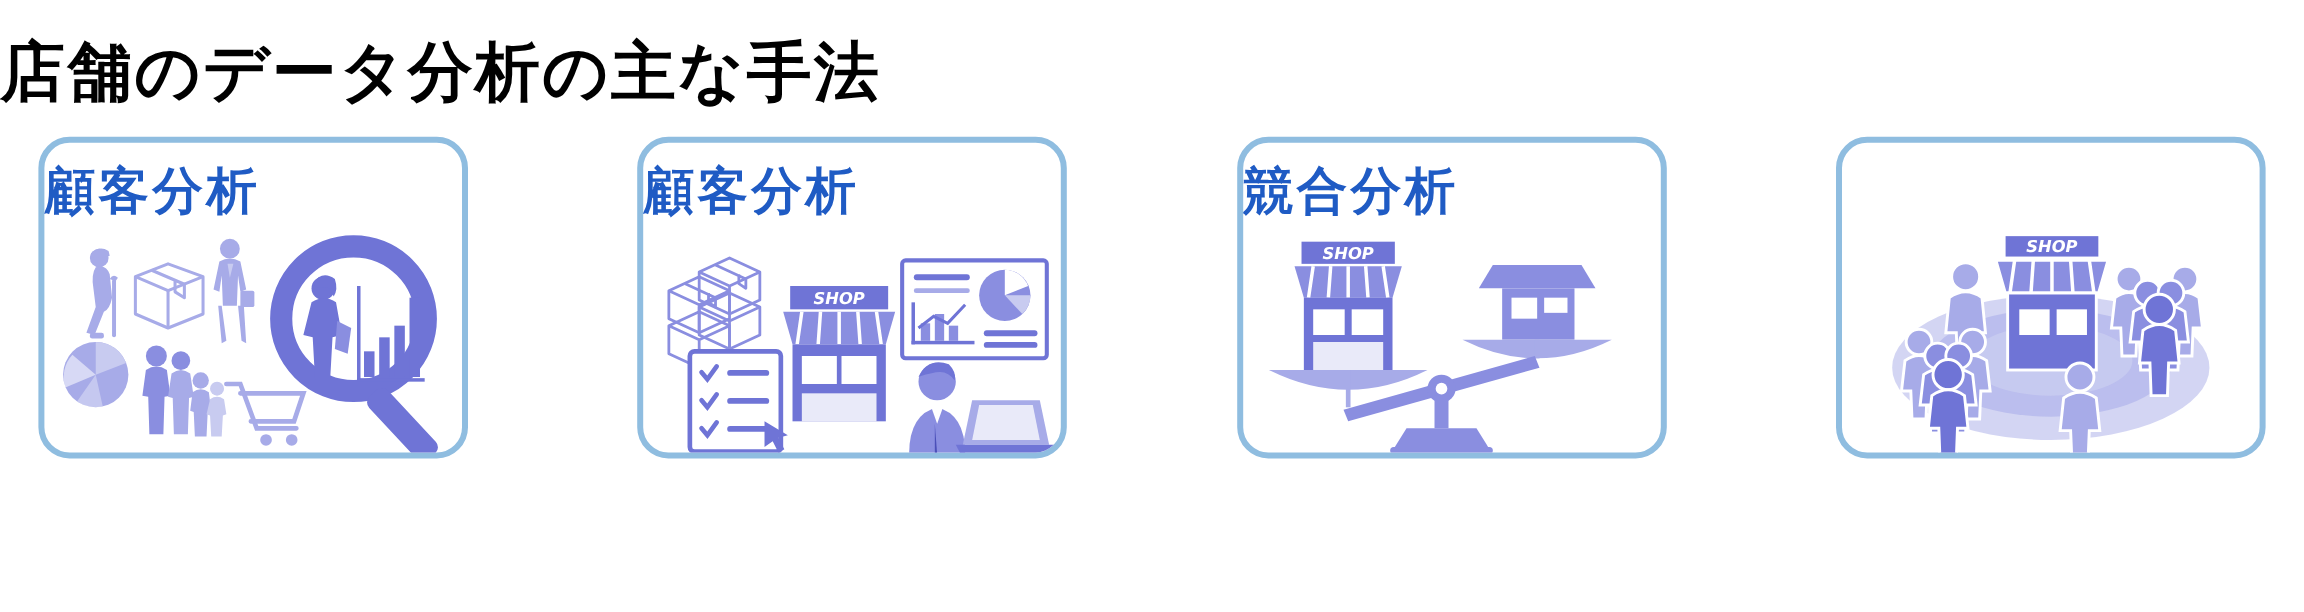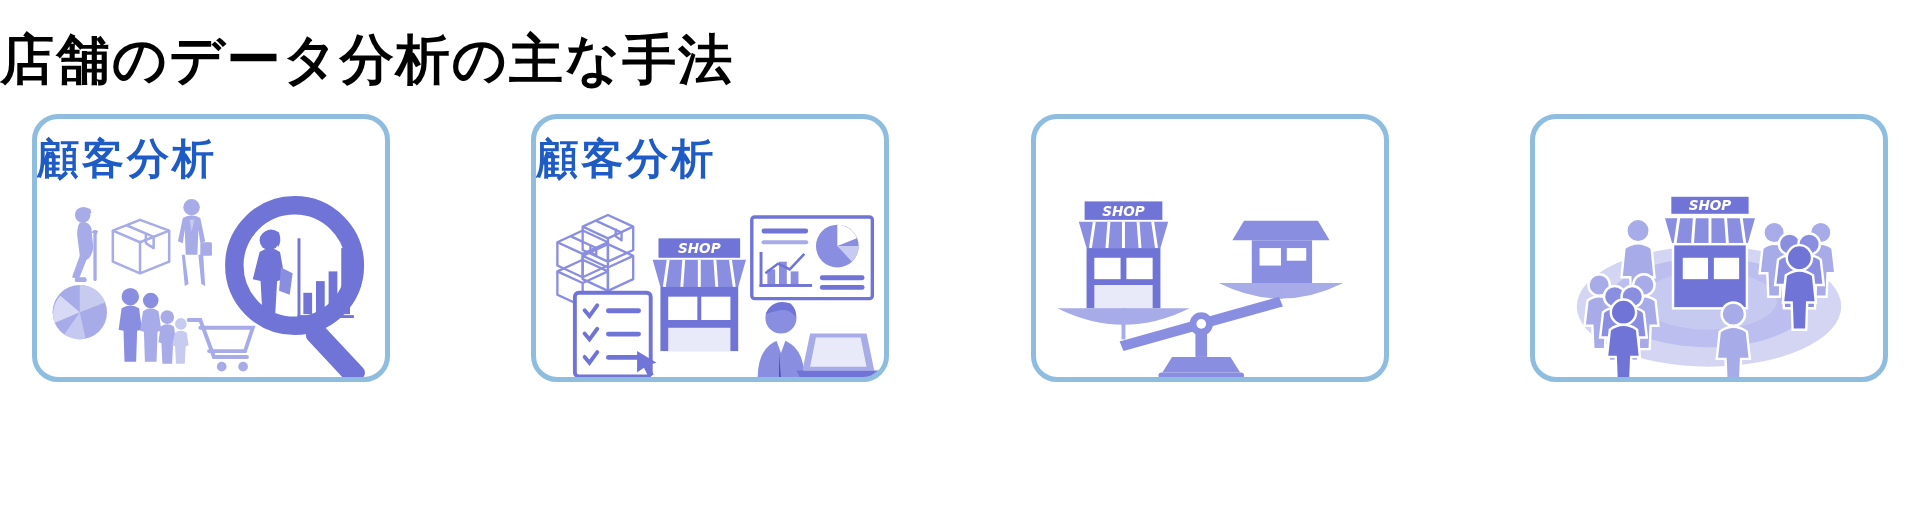--- a/index.html
+++ b/index.html
@@ -206,20 +206,21 @@
           <g>
             <path d="M282 150 h58 l8 38 h-74 z" fill="#A7ABE8"></path>
             <path d="M288 154 h46 l6 30 h-58 z" fill="#ffffff" opacity=".75"></path>
             <path d="M268 188 h90 l-4 8 h-82 z" fill="#6F74D6"></path>
           </g>
         </svg>
       </div>
     </div>
 
     <div class="card">
+      <div class="card-title">競合分析</div>
       <div class="card-art">
         <svg viewBox="0 0 358 200" xmlns="http://www.w3.org/2000/svg">
 
           <g>
             <rect x="50" y="14" width="80" height="19" fill="#6F74D6"></rect>
             <text x="90" y="29" font-size="14" font-weight="bold" fill="#ffffff" text-anchor="middle" font-family="DejaVu Sans, sans-serif">SHOP</text>
             <path d="M44 35 h92 l-8 27 h-76 z" fill="#8A8EE0"></path>
             <g stroke="#ffffff" stroke-width="3">
               <path d="M60 35 l-4 27 M75 35 l-2 27 M90 35 v27 M105 35 l2 27 M120 35 l4 27"></path>
             </g>

